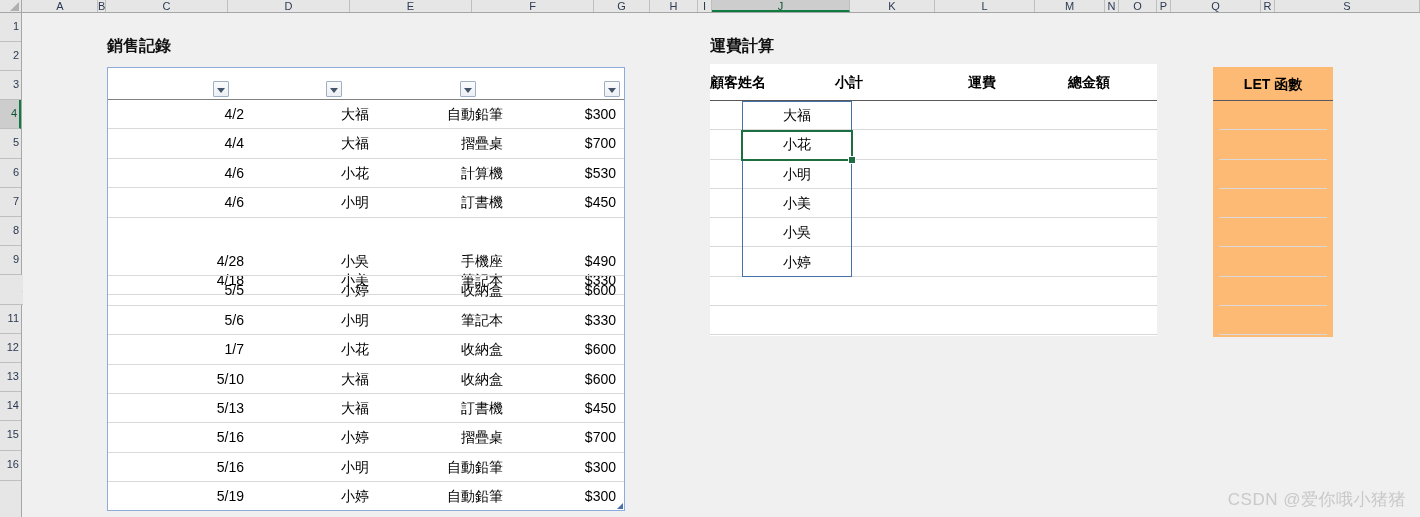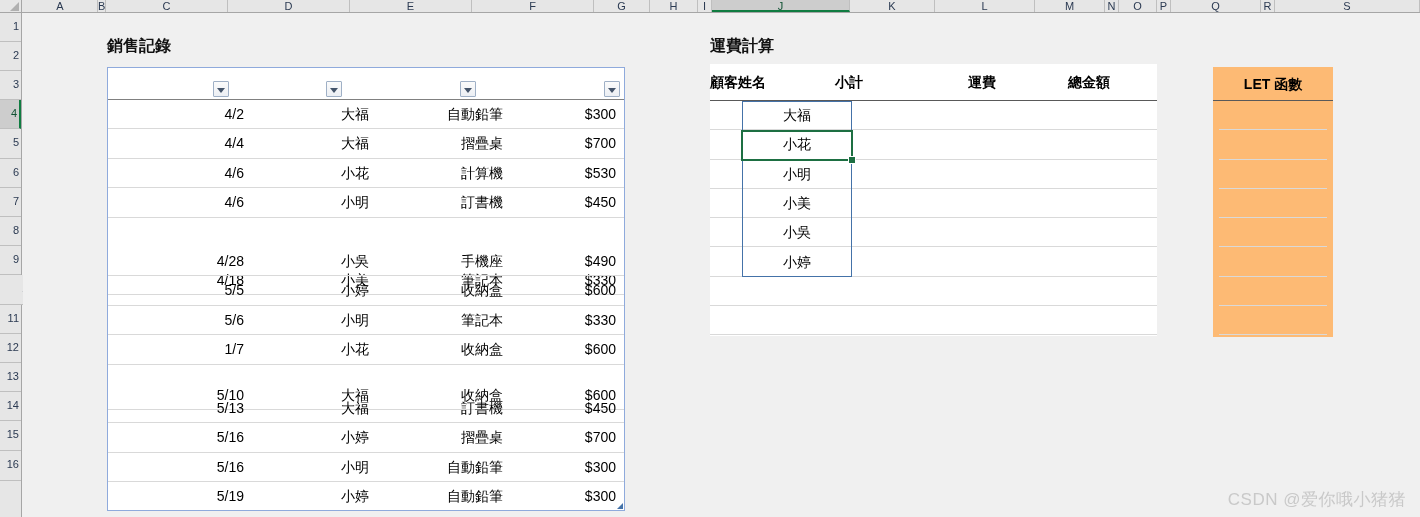--- a/index.html
+++ b/index.html
@@ -383,21 +383,21 @@
             <div class="scell sc-name">小明</div>
             <div class="scell sc-item">筆記本</div>
             <div class="scell sc-amt">$330</div>
           </div>
           <div class="srow" style="top: 267.2px;">
             <div class="scell sc-date">1/7</div>
             <div class="scell sc-name">小花</div>
             <div class="scell sc-item">收納盒</div>
             <div class="scell sc-amt">$600</div>
           </div>
-          <div class="srow" style="top: 296.6px; margin-top: 16px;">
+          <div class="srow" style="top: 296.6px;">
             <div class="scell sc-date">5/10</div>
             <div class="scell sc-name">大福</div>
             <div class="scell sc-item">收納盒</div>
             <div class="scell sc-amt">$600</div>
           </div>
           <div class="srow" style="top: 326px;">
             <div class="scell sc-date">5/13</div>
             <div class="scell sc-name">大福</div>
             <div class="scell sc-item">訂書機</div>
             <div class="scell sc-amt">$450</div>

